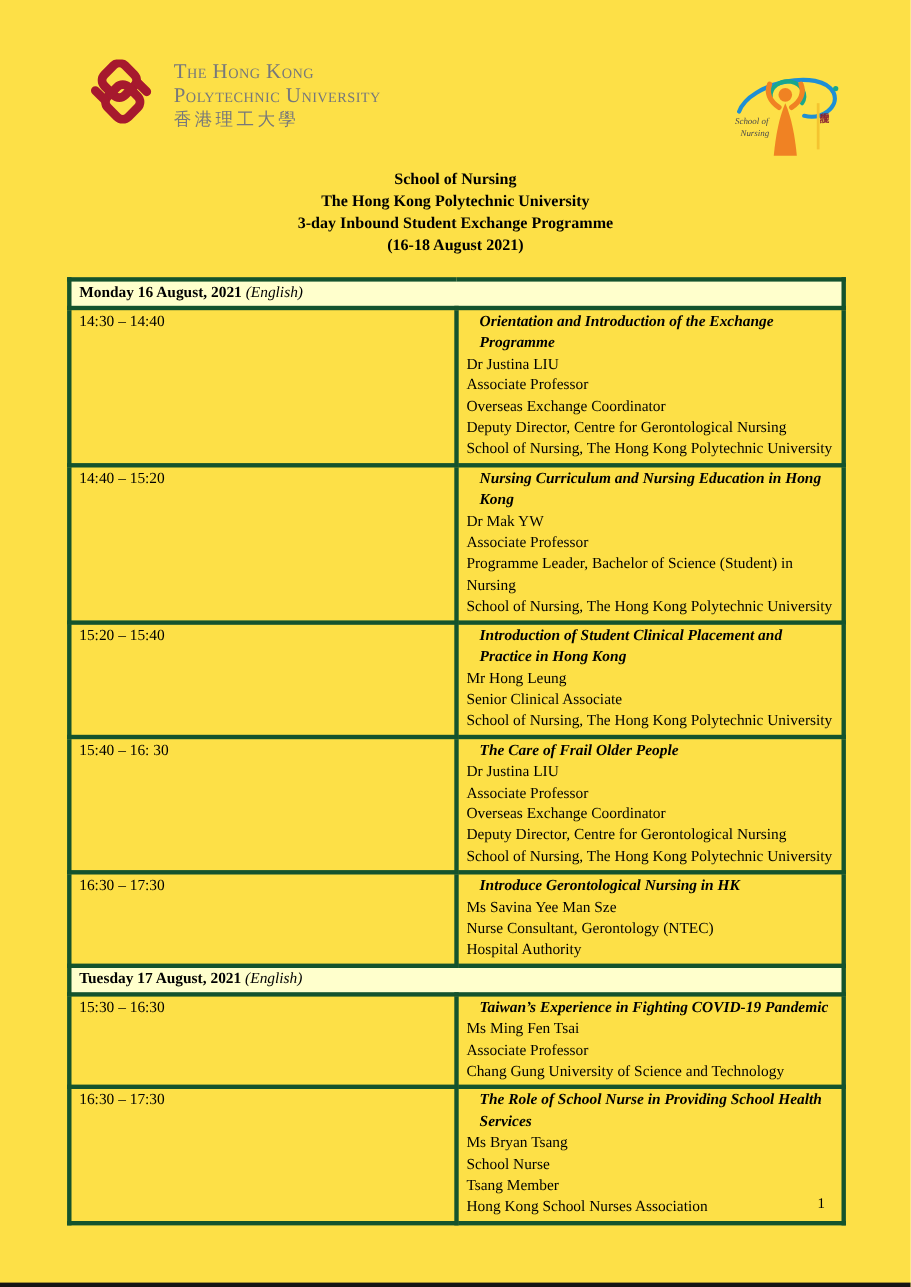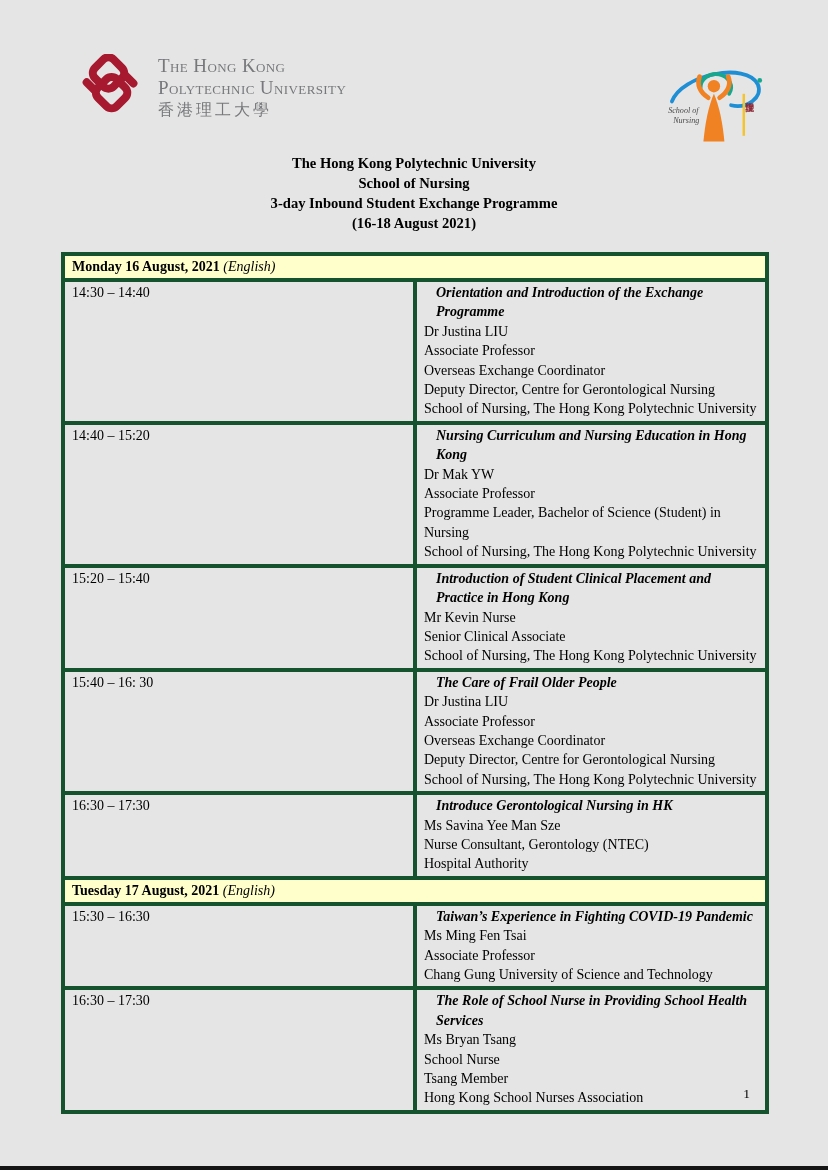--- a/index.html
+++ b/index.html
@@ -1,18 +1,18 @@
 <!DOCTYPE html>
 <html style="--header-bg: #FFFFCC;"><head>
 <meta charset="utf-8">
 <style>
   * { margin:0; padding:0; box-sizing:border-box; }
   html,body { background:#fff; }
   .page {
-    position:relative; width:828px; height:1170px; background:#e5e5e5;
+    position:relative; width:828px; height:1170px; background:#fde047;
     font-family:"Liberation Serif", serif; color:#000; overflow:hidden;
     margin:0 auto;
   }
   
   .logos { position:absolute; top:48px; left:72px; right:56px; height:100px; }
   .polyu-logo { position:absolute; left:0; top:6px; display:flex; align-items:center; gap:12px; }
   .polyu-emblem { width:74px; height:66px; }
   .polyu-text { display:flex; flex-direction:column; line-height:1.14; }
   .polyu-line { font-variant:small-caps; font-size:19px; letter-spacing:0.4px; color:#77787B; }
   .polyu-cn { font-size:16px; color:#77787B; letter-spacing:3px; margin-top:2px;
@@ -80,22 +80,22 @@
       <rect x="92" y="48" width="2.6" height="44" fill="#F4C430"></rect>
 
       <text x="30" y="68" text-anchor="middle" font-size="8.5" font-style="italic" font-family="Liberation Serif, serif" fill="#4a4a4a">School of</text>
       <text x="33" y="79" text-anchor="middle" font-size="8.5" font-style="italic" font-family="Liberation Serif, serif" fill="#4a4a4a">Nursing</text>
 
       <text x="100" y="50" writing-mode="tb" font-size="9" font-family="Liberation Serif, serif" fill="#8B2332">護理學院</text>
     </svg>
   </div>
 
   <div class="titles">
+    <div class="title-line">School of Nursing</div>
     <div class="title-line">The Hong Kong Polytechnic University</div>
-    <div class="title-line">School of Nursing</div>
     <div class="title-line">3-day Inbound Student Exchange Programme</div>
     <div class="title-line">(16-18 August 2021)</div>
   </div>
 
   <div class="schedule">
     <table class="sched">
       <tbody>
           <tr>
             <td class="section-cell" colspan="2"><span class="section-date">Monday 16 August, 2021 </span><span class="section-lang">(English)</span></td>
           </tr>
@@ -117,21 +117,21 @@
               <div class="detail">Dr Mak YW</div>
               <div class="detail">Associate Professor</div>
               <div class="detail">Programme Leader, Bachelor of Science (Student) in Nursing</div>
               <div class="detail">School of Nursing, The Hong Kong Polytechnic University</div>
             </td>
           </tr>
           <tr>
             <td class="time-cell">15:20 – 15:40</td>
             <td class="content-cell">
               <div class="session-title">Introduction of Student Clinical Placement and Practice in Hong Kong</div>
-              <div class="detail">Mr Kevin Nurse</div>
+              <div class="detail">Mr Hong Leung</div>
               <div class="detail">Senior Clinical Associate</div>
               <div class="detail">School of Nursing, The Hong Kong Polytechnic University</div>
             </td>
           </tr>
           <tr>
             <td class="time-cell">15:40 – 16: 30</td>
             <td class="content-cell">
               <div class="session-title">The Care of Frail Older People</div>
               <div class="detail">Dr Justina LIU</div>
               <div class="detail">Associate Professor</div>

